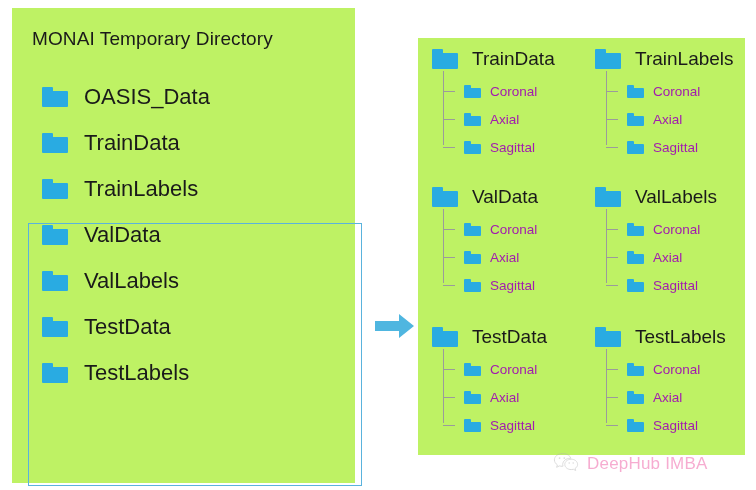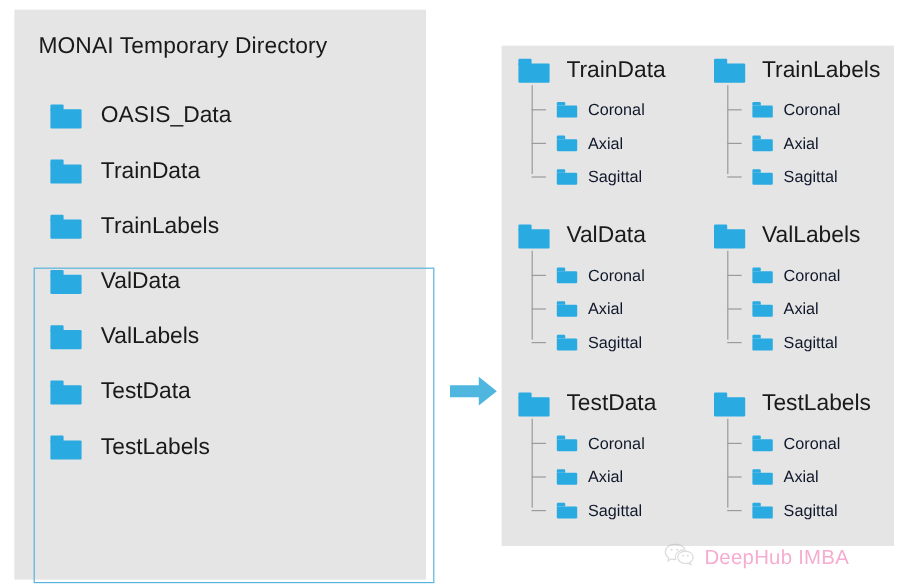--- a/index.html
+++ b/index.html
@@ -13,21 +13,21 @@
     position: relative;
     overflow: hidden;
     font-family: "Liberation Sans", sans-serif;
     color: #1a1a1a;
     -webkit-font-smoothing: antialiased;
   }
 
   
   .panel {
     position: absolute;
-    background: #e5e5e5;
+    background: #bef264;
   }
   #left-panel  { left: 12px;  top: 8px;  width: 343px; height: 475px; }
   #right-panel { left: 418px; top: 38px; width: 327px; height: 417px; }
 
   
   #panel-title {
     position: absolute;
     left: 20px;
     top: 20px;
     font-size: 19px;
@@ -43,21 +43,21 @@
   }
   .flat-row {
     position: relative;
     height: 46px;
     display: flex;
     align-items: center;
     padding-left: 30px;
     box-sizing: border-box;
   }
   .flat-row .flat-label {
-    font-size: 19px;
+    font-size: 22px;
     margin-left: 16px;
     white-space: nowrap;
     color: #1a1a1a;
   }
 
   
   #highlight-box {
     position: absolute;
     left: 16px;
     top: 215px;
@@ -148,21 +148,21 @@
     left: 0;
     top: 14px;
     width: 12px;
     height: 1px;
     background: #9b9b9b;
   }
   .tree-child .child-label {
     font-size: 13.5px;
     margin-left: 9px;
     white-space: nowrap;
-    color: #0f172a;
+    color: #a21caf;
   }
 
   
   .col-1 { left: 432px; }
   .col-2 { left: 595px; }
   .row-1 { top: 48px; }
   .row-2 { top: 186px; }
   .row-3 { top: 326px; }
 
   

